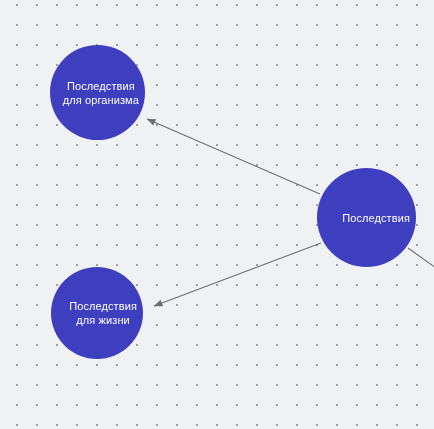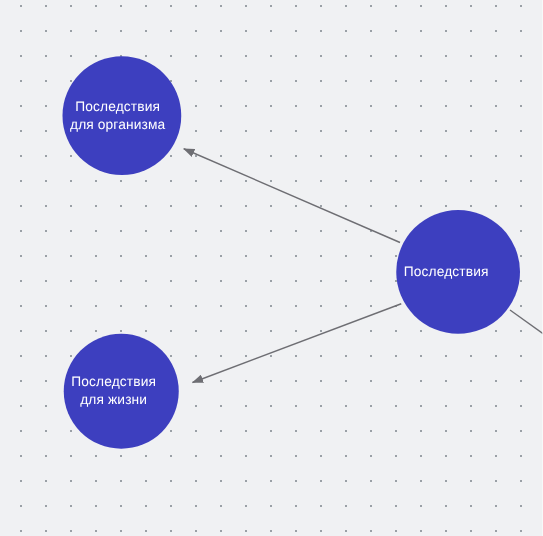--- a/index.html
+++ b/index.html
@@ -38,21 +38,21 @@
     width: 434px;
     height: 429px;
     overflow: visible;
   }
 
   .graph-node {
     position: absolute;
     border-radius: 50%;
     display: flex;
     align-items: center;
-    justify-content: flex-start;
+    justify-content: flex-end;
     text-align: center;
     color: #ffffff;
     box-sizing: border-box;
     user-select: none;
   }
 
   .node-label {
     font-size: 11px;
     line-height: 14px;
     font-family: "Liberation Sans", sans-serif;

